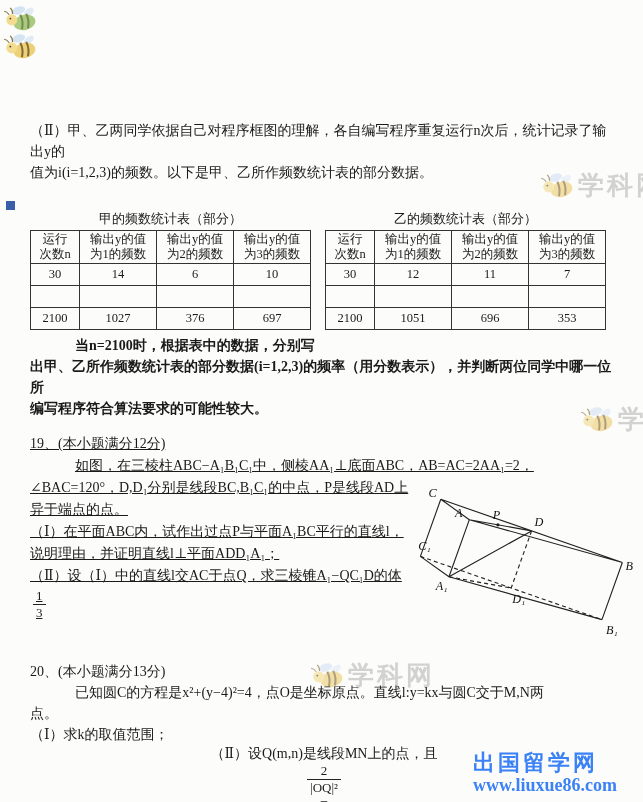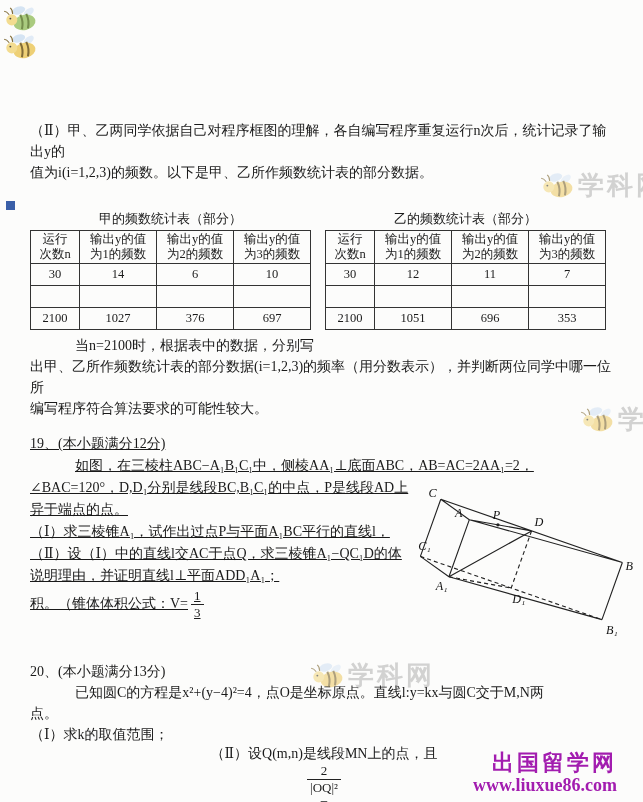--- a/index.html
+++ b/index.html
@@ -40,21 +40,21 @@
   .bee{width:38px;height:34px;flex:0 0 auto;}
   .wm-topright{left:540px;top:168px;}
   .wm-midright{left:580px;top:402px;}
   .wm-bottom{left:310px;top:658px;}
   .wm-corner{opacity:0.85;}
   .wm-c1{left:3px;top:2px;}
   .wm-c2{left:3px;top:30px;}
   .blue-sq{position:absolute;left:6px;top:201px;width:9px;height:9px;background:#3a5fa8;z-index:1;}
 
   
-  .footer{position:absolute;right:26px;bottom:8px;text-align:right;color:#a21caf;z-index:2;}
+  .footer{position:absolute;right:26px;bottom:8px;text-align:left;color:#3b82f6;z-index:2;}
   .site{font-size:22px;font-weight:bold;letter-spacing:3px;line-height:26px;}
   .url{font-size:18px;font-weight:bold;line-height:18px;}
 
   svg text{font-family:"Liberation Serif","DejaVu Serif",serif;}
 </style>
 </head>
 <body>
 
 <div class="watermark wm-corner wm-c1">
   <svg class="bee" viewBox="0 0 44 40">
@@ -208,36 +208,35 @@
           <td class="c1">2100</td>
           <td>1051</td>
           <td>696</td>
           <td>353</td>
         </tr>
       </tbody>
         </table>
     </div>
   </div>
 
-  <div style="margin-top:5px;">
+  <div style="margin-top:5px;font-weight:bold;">
     <div class="line indent45">当n=2100时，根据表中的数据，分别写</div>
     <div class="line">出甲、乙所作频数统计表的部分数据(i=1,2,3)的频率（用分数表示），并判断两位同学中哪一位所</div>
     <div class="line">编写程序符合算法要求的可能性较大。</div>
   </div>
 
   <div class="q19">
     <div class="line">19、(本小题满分12分)</div>
     <div class="line indent45">如图，在三棱柱ABC−A₁B₁C₁中，侧棱AA₁⊥底面ABC，AB=AC=2AA₁=2，</div>
     <div class="line">∠BAC=120°，D,D₁分别是线段BC,B₁C₁的中点，P是线段AD上</div>
     <div class="line">异于端点的点。</div>
-    <div class="line">（Ⅰ）求三棱锥A₁，试作出过点P与平面A₁BC平行的直线l，</div>
+    <div class="line">（Ⅰ）在平面ABC内，试作出过点P与平面A₁BC平行的直线l，</div>
+    <div class="line">说明理由，并证明直线l⊥平面ADD₁A₁；</div>
     <div class="line">（Ⅱ）设（Ⅰ）中的直线l交AC于点Q，求三棱锥A₁−QC₁D的体</div>
-    <div class="line">说明理由，并证明直线l⊥平面ADD₁A₁；</div>
     <div class="volline">
-      <span>积。（锥体体积公式：V=</span>
       <span class="frac">
         <span class="fnum">1</span>
         <span class="fden">3</span>
       </span>
     </div>
 
     <div class="figure">
       <svg viewBox="0 0 215 150" width="220" height="153">
         <g stroke="#222" stroke-width="1.1" fill="none">
           <path d="M22 14 L200 76 M22 14 L50 34 M50 34 L200 76 M50 34 L111 45"></path>

